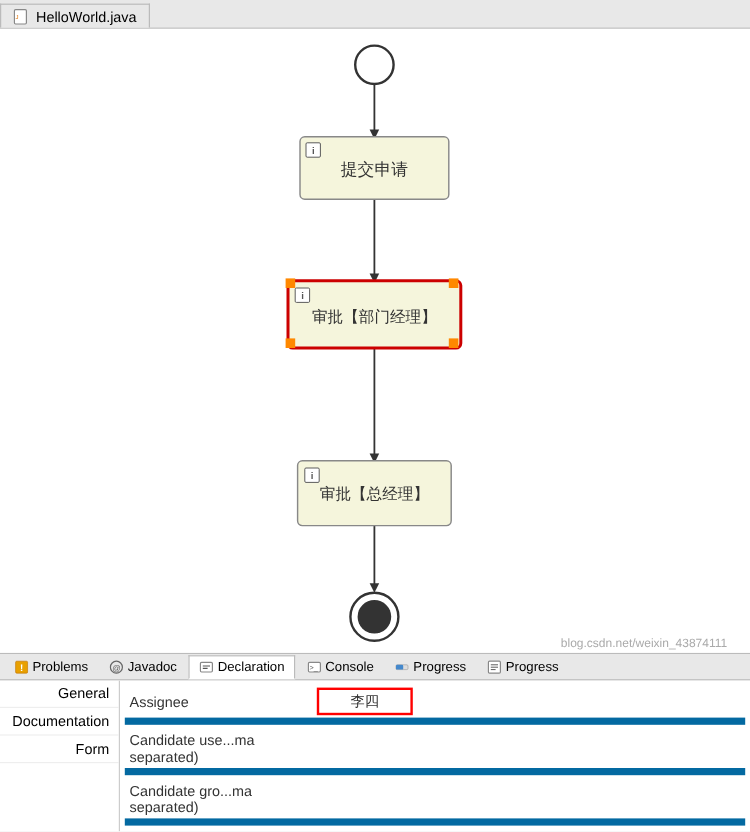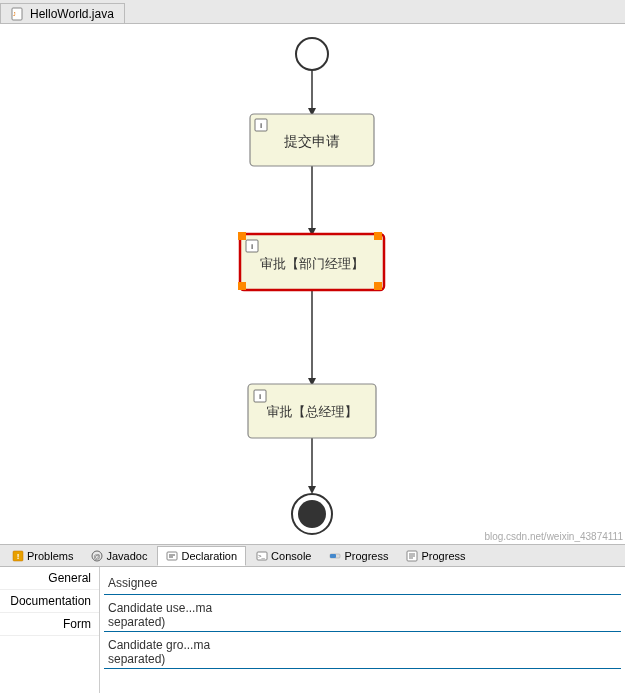--- a/index.html
+++ b/index.html
@@ -125,21 +125,21 @@
       display: flex;
       flex-direction: column;
       gap: 4px;
     }
 
     .property-row {
       display: flex;
       align-items: center;
       font-size: 12px;
       min-height: 24px;
-      border-bottom: 1px solid #0369a1;
+      border-bottom: 6px solid #0369a1;
       padding: 2px 0;
     }
 
     .property-label {
       width: 160px;
       color: #333;
       padding-left: 4px;
     }
 
     .property-value {
@@ -151,21 +151,21 @@
       border: 2px solid red;
       color: #333;
       text-align: center;
       min-width: 60px;
       max-width: 80px;
     }
 
     .watermark {
       position: absolute;
       bottom: 2px;
-      right: 2px;
+      right: 19px;
       font-size: 10px;
       color: #aaa;
     }
   </style>
 </head>
 <body>
 
 <div class="tab-bar">
   <div class="tab">
     <svg class="tab-icon" viewBox="0 0 14 14">
@@ -284,20 +284,21 @@
       </div>
       <div class="left-item">
         <span>Form</span>
       </div>
     </div>
 
     <div class="right-panel">
 
       <div class="property-row">
         <span class="property-label">Assignee</span>
+        <span class="property-value highlighted" style="border: 2px solid red; padding: 1px 8px;">李四</span>
       </div>
 
       <div class="property-row">
         <span class="property-label">Candidate use...ma separated)</span>
         <span class="property-value"></span>
       </div>
 
       <div class="property-row">
         <span class="property-label">Candidate gro...ma separated)</span>
         <span class="property-value"></span>

